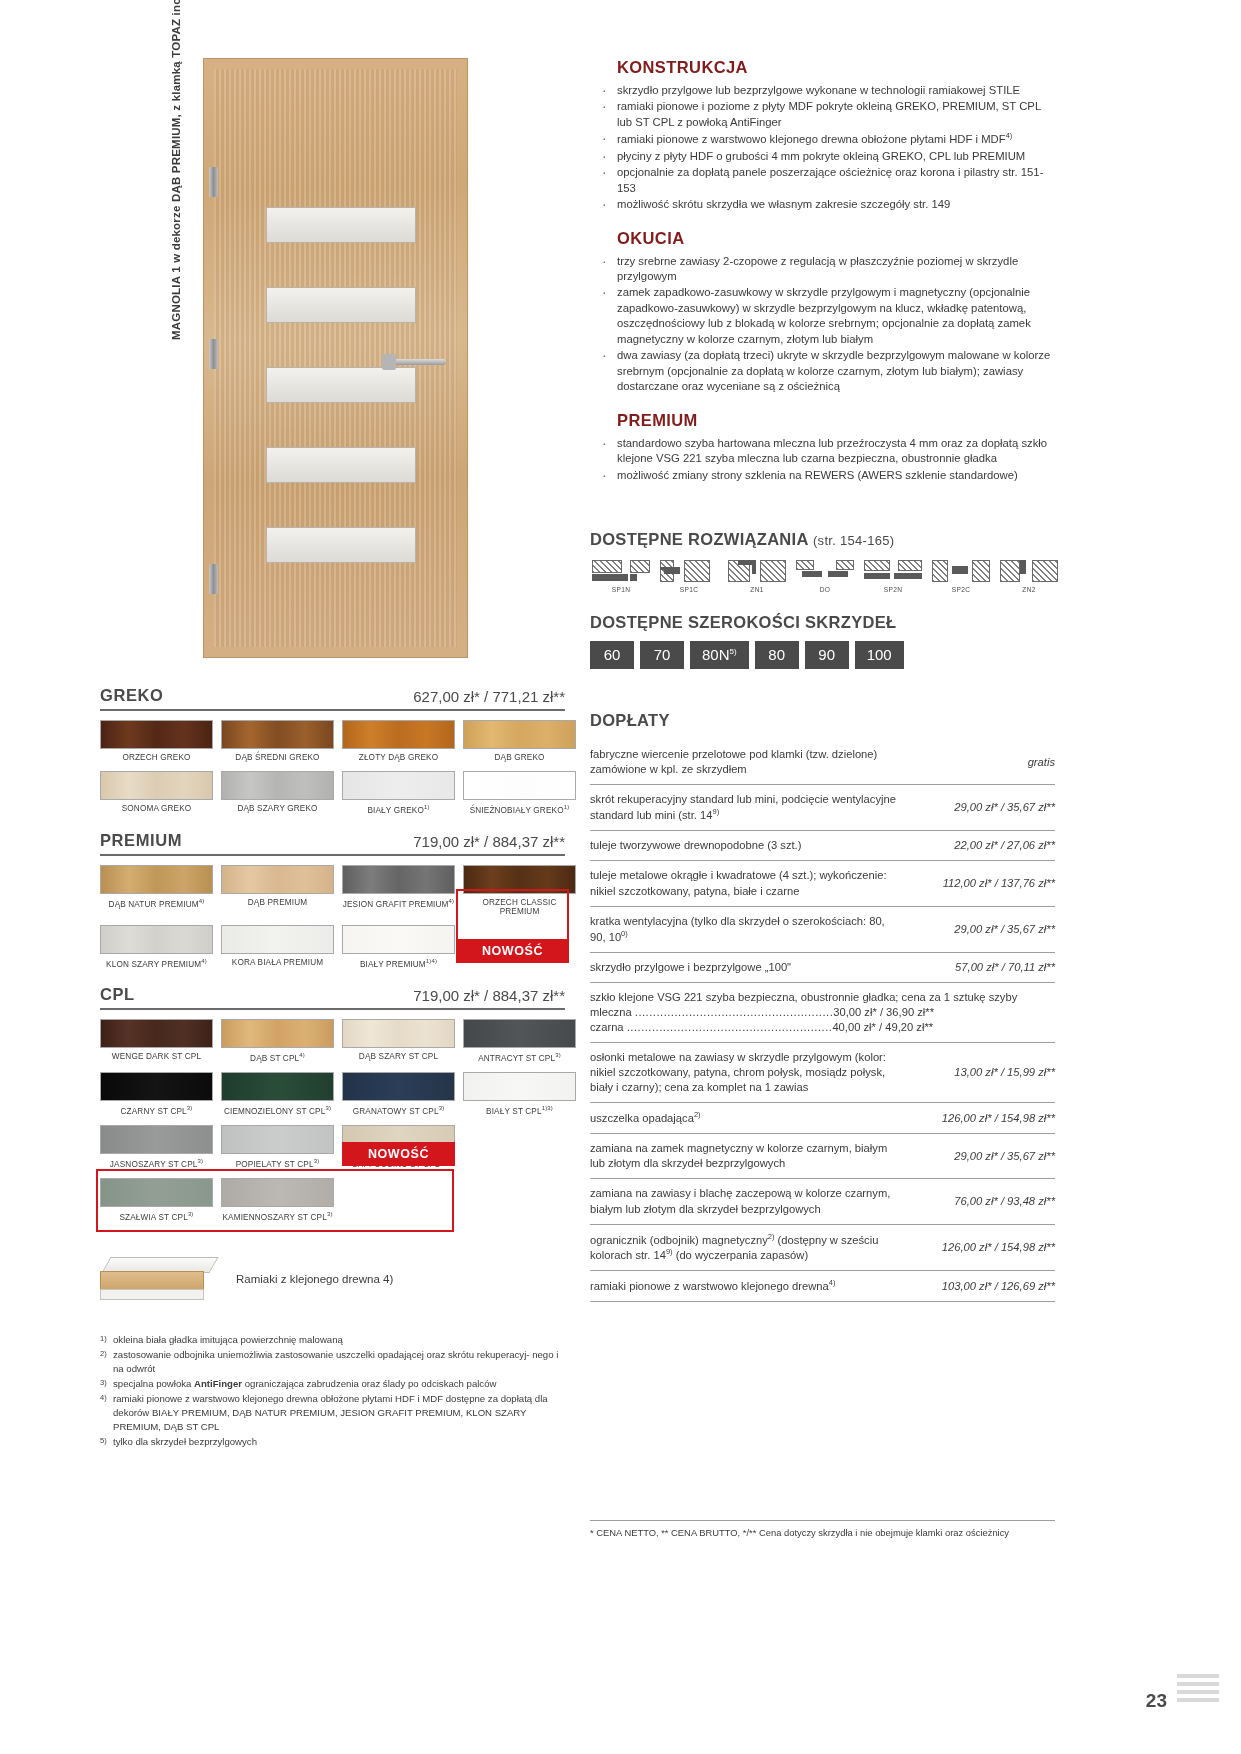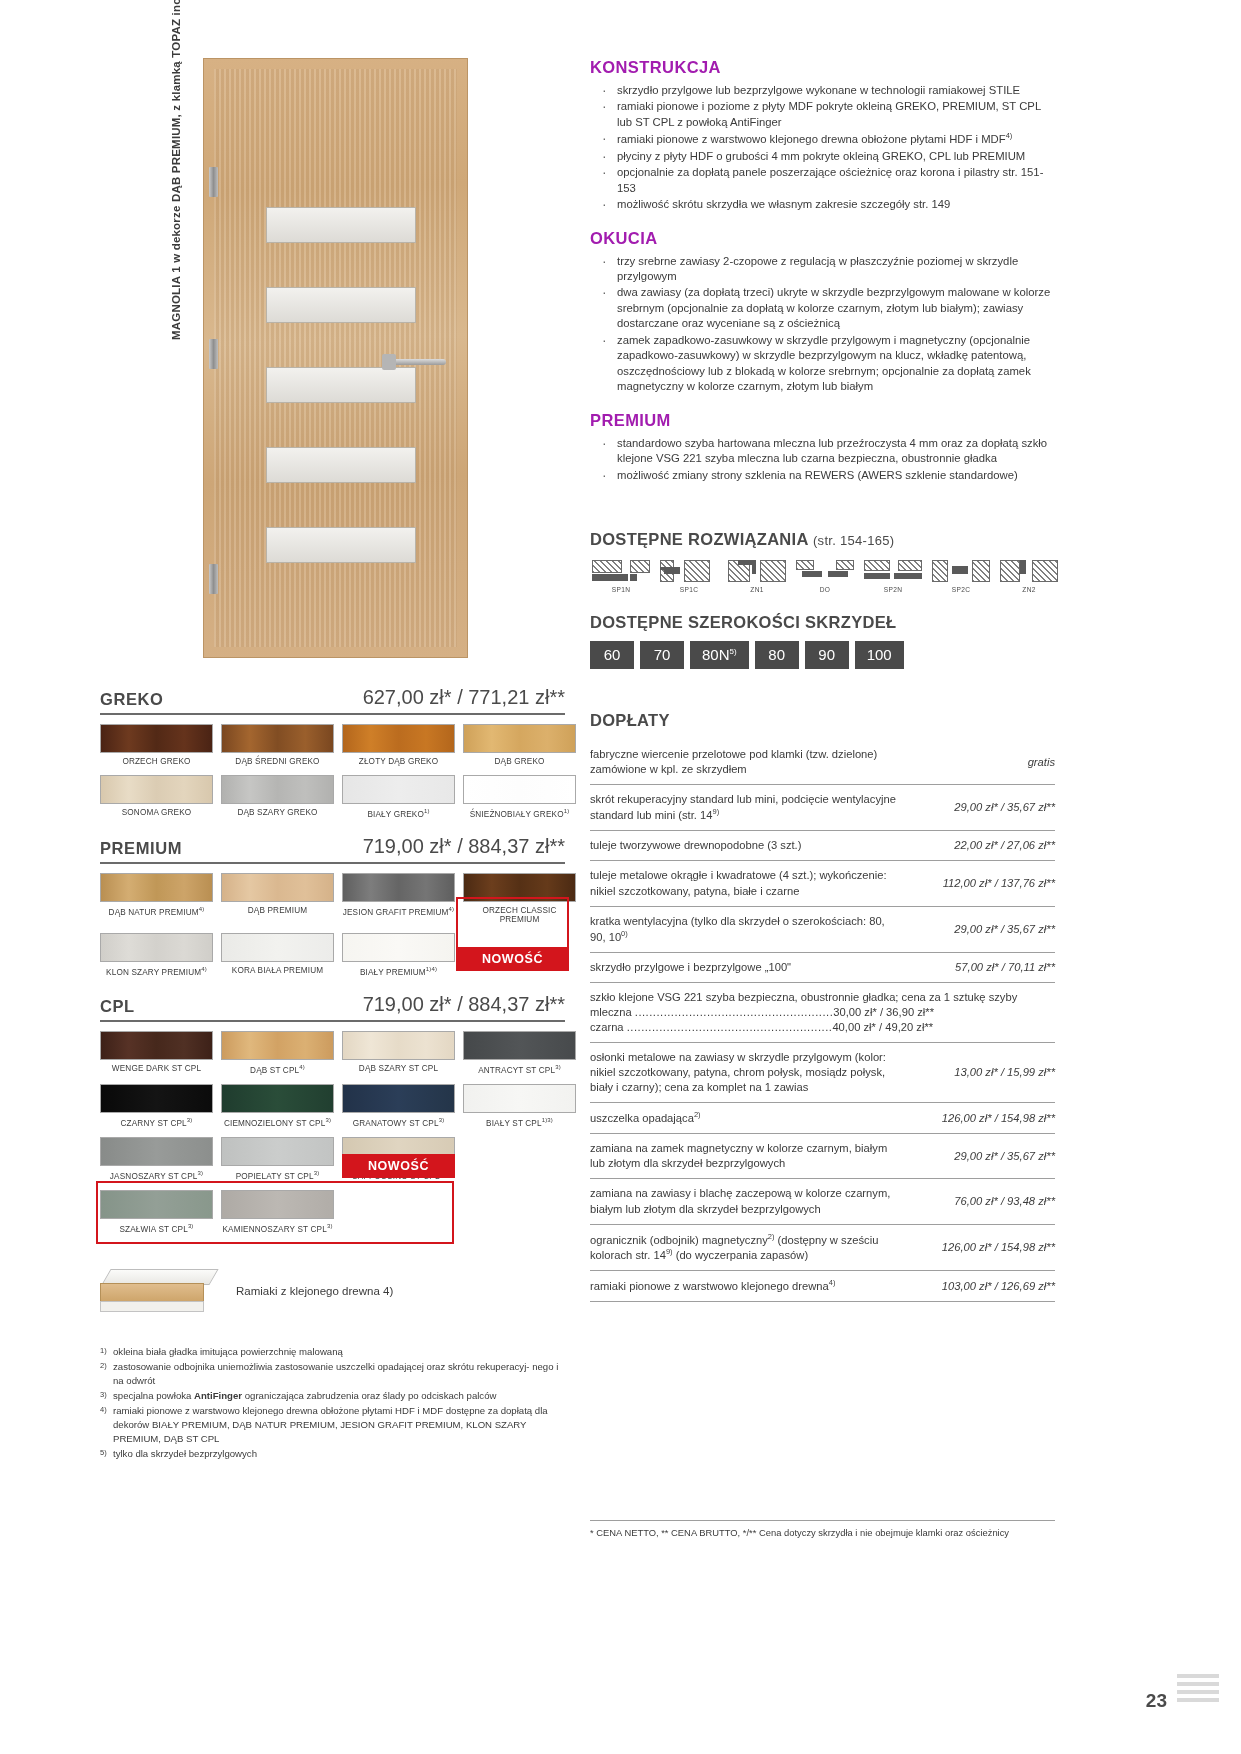--- a/index.html
+++ b/index.html
@@ -59,21 +59,21 @@
     width: 14px; height: 16px; background:#b5b5b5; border-radius:2px;
   }
 
   
   .decor-group { margin-top: 6px; }
   .dg-head {
     display: flex; justify-content: space-between; align-items: flex-end;
     border-bottom: 2.5px solid #6b6b6b; padding-bottom: 4px;
   }
   .dg-name { font-size: 16.5px; font-weight: bold; letter-spacing: .6px; color: #4a4a4a; }
-  .dg-price { font-size: 20px; color: #4a4a4a; }
+  .dg-price { font-size: 15px; color: #4a4a4a; }
 
   .swatch-grid { display: grid; grid-template-columns: repeat(4, 1fr); gap: 0 8px; margin-top: 9px; }
   .swatch-cell { margin-bottom: 9px; }
   .swatch {
     width: 113px; height: 29px; border: 1px solid #a9a9a9;
   }
   .swatch-label {
     font-size: 8.2px; text-align: center; margin-top: 4px;
     letter-spacing: .15px; line-height: 1.15; color: #3b3b3b;
   }
@@ -115,21 +115,21 @@
   .fn { display: flex; margin-bottom: 1px; }
   .fn-mark { width: 13px; flex: none; font-size: 7.5px; padding-top: 1px; }
   .fn-body { flex: 1; }
   .fn-body b { font-weight: bold; }
 
   
   .right-col { position: absolute; left: 590px; top: 58px; width: 465px; }
 
   h2.sec {
     font-size: 16.5px; font-weight: bold; letter-spacing: .4px;
-    color: #a21caf; margin-bottom: 6px; margin-top: 16px;
+    color: #7f1d1d; margin-bottom: 6px; margin-top: 16px; margin-left: 27px;
   }
   h2.sec:first-child { margin-top: 0; }
 
   ul.bullets { list-style: none; }
   ul.bullets li {
     position: relative; padding-left: 27px;
     font-size: 11.3px; line-height: 1.37; margin-bottom: 1px; color: #3b3b3b;
   }
   ul.bullets li:before {
     content: '·'; position: absolute; left: 12px; top: -2px;
@@ -390,22 +390,22 @@
         <li>ramiaki pionowe i poziome z płyty MDF pokryte okleiną GREKO, PREMIUM, ST CPL lub ST CPL z powłoką AntiFinger</li>
         <li>ramiaki pionowe z warstwowo klejonego drewna obłożone płytami HDF i MDF<sup>4)</sup></li>
         <li>płyciny z płyty HDF o grubości 4 mm pokryte okleiną GREKO, CPL lub PREMIUM</li>
         <li>opcjonalnie za dopłatą panele poszerzające ościeżnicę oraz korona i pilastry str. 151-153</li>
         <li>możliwość skrótu skrzydła we własnym zakresie szczegóły str. 149</li>
       </ul>
 
     <h2 class="sec">OKUCIA</h2>
     <ul class="bullets" id="list-okucia">
         <li>trzy srebrne zawiasy 2-czopowe z regulacją w płaszczyźnie poziomej w skrzydle przylgowym</li>
+        <li>zamek zapadkowo-zasuwkowy w skrzydle przylgowym i magnetyczny (opcjonalnie zapadkowo-zasuwkowy) w skrzydle bezprzylgowym na klucz, wkładkę patentową, oszczędnościowy lub z blokadą w kolorze srebrnym; opcjonalnie za dopłatą zamek magnetyczny w kolorze czarnym, złotym lub białym</li>
         <li>dwa zawiasy (za dopłatą trzeci) ukryte w skrzydle bezprzylgowym malowane w kolorze srebrnym (opcjonalnie za dopłatą w kolorze czarnym, złotym lub białym); zawiasy dostarczane oraz wyceniane są z ościeżnicą</li>
-        <li>zamek zapadkowo-zasuwkowy w skrzydle przylgowym i magnetyczny (opcjonalnie zapadkowo-zasuwkowy) w skrzydle bezprzylgowym na klucz, wkładkę patentową, oszczędnościowy lub z blokadą w kolorze srebrnym; opcjonalnie za dopłatą zamek magnetyczny w kolorze czarnym, złotym lub białym</li>
       </ul>
 
     <h2 class="sec">PREMIUM</h2>
     <ul class="bullets" id="list-szklenie">
         <li>standardowo szyba hartowana mleczna lub przeźroczysta 4 mm oraz za dopłatą szkło klejone VSG 221 szyba mleczna lub czarna bezpieczna, obustronnie gładka</li>
         <li>możliwość zmiany strony szklenia na REWERS (AWERS szklenie standardowe)</li>
       </ul>
 
     <div style="height:46px"></div>
 

